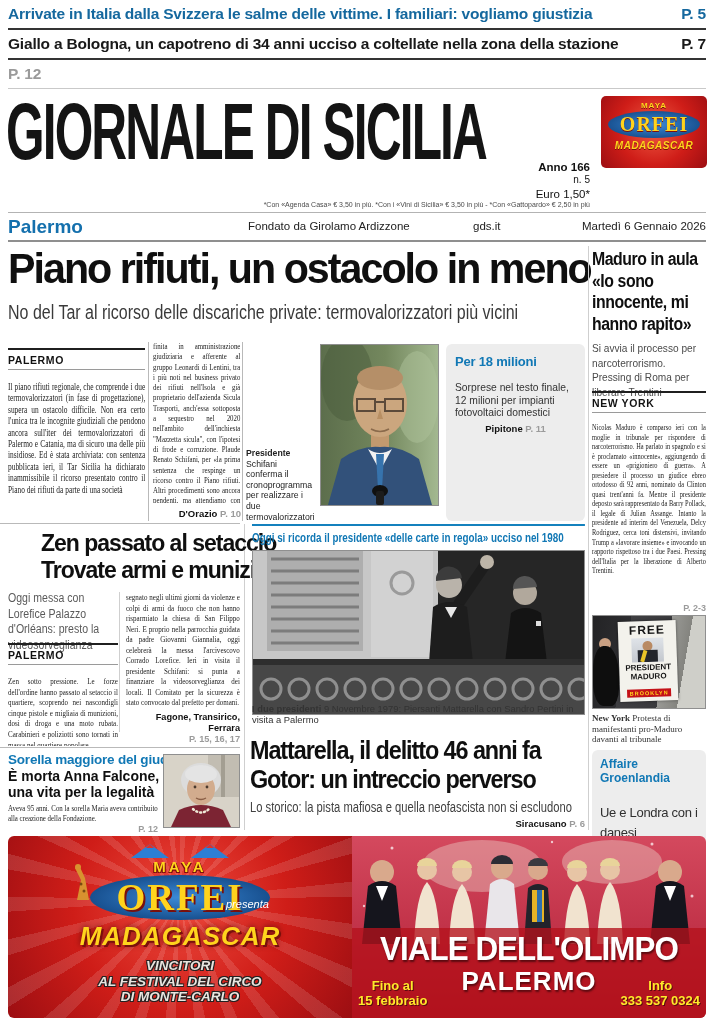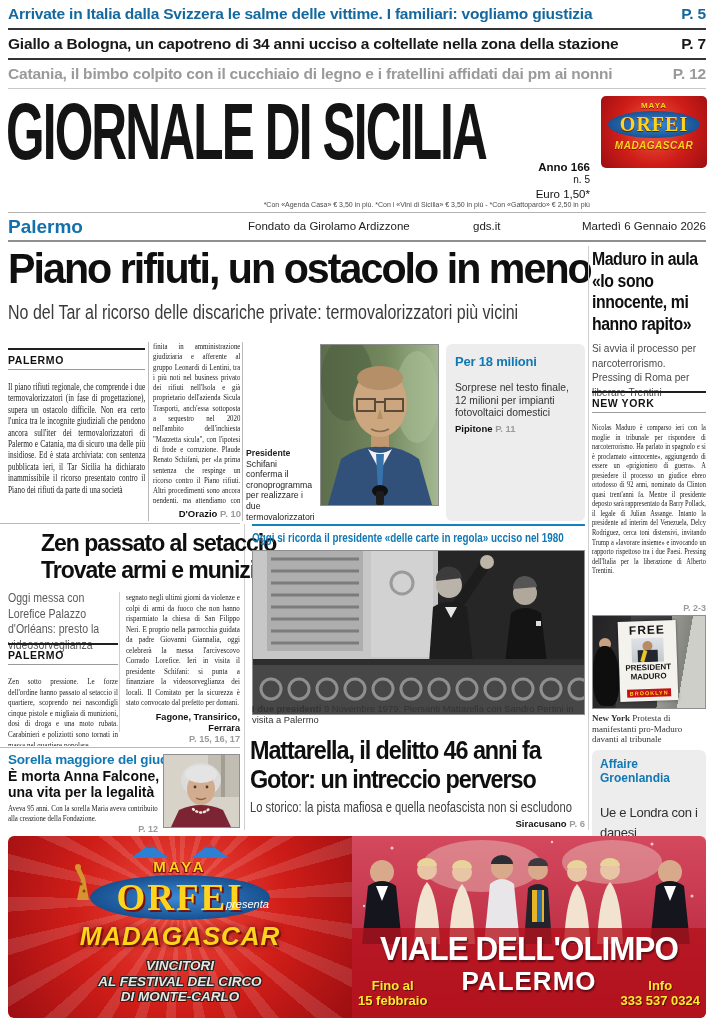--- a/index.html
+++ b/index.html
@@ -63,21 +63,21 @@
   .lead-byl{left:153px;top:506px;width:88px;text-align:right;font-size:9.5px;background:#fff;padding-top:2px;}
   .lead-cap{left:246px;top:448px;width:67px;font-size:8.7px;line-height:10.6px;color:#222;}
   .cap-b{font-weight:bold;}
   .photo-frame{border:1px solid #8f8f8f;box-sizing:border-box;overflow:hidden;background:#ddd;}
   .lead-photo{left:320px;top:344px;width:119px;height:162px;}
   .graybox{background:#ededed;border-radius:6px;box-sizing:border-box;}
   .fin-box{left:446px;top:344px;width:139px;height:177px;padding:10px 9px;}
   .fin-kick{font-size:13px;font-weight:bold;color:#1178b5;letter-spacing:-0.2px;}
   .fin-head{margin-top:3px;font-size:19.5px;line-height:22.5px;color:#2f2f2f;letter-spacing:-0.4px;}
   .fin-text{margin-top:13px;font-size:10.3px;line-height:12.5px;color:#333;}
-  .fin-byl{margin-top:3px;text-align:left;font-size:9.5px;}
+  .fin-byl{margin-top:3px;text-align:center;font-size:9.5px;}
 
   
   .zen-headline{left:0;top:530px;font-size:23px;font-weight:bold;line-height:27px;
                 letter-spacing:-1px;color:#0f0f0f;white-space:nowrap;margin-left:41px;}
   .zen-sub{left:8px;top:591px;width:125px;transform:scaleX(0.88);font-size:12px;
            line-height:15.5px;color:#5a5a5a;}
   .zen-kick{left:8px;top:643px;width:110px;}
   .zen-b1{left:8px;top:676px;width:141px;transform:scaleX(0.78);font-size:9px;
           line-height:10.6px;max-height:70px;overflow:hidden;}
   .zen-b2{left:126px;top:592px;width:146px;transform:scaleX(0.78);font-size:9px;
@@ -166,21 +166,20 @@
 
   <div class="strip-row r1">
     <span>Arrivate in Italia dalla Svizzera le salme delle vittime. I familiari: vogliamo giustizia</span>
     <span>P. 5</span>
   </div>
   <div class="strip-row r2">
     <span>Giallo a Bologna, un capotreno di 34 anni ucciso a coltellate nella zona della stazione</span>
     <span>P. 7</span>
   </div>
   <div class="strip-row r3">
-    <span>Catania, il bimbo colpito con il cucchiaio di legno e i fratellini affidati dai pm ai nonni</span>
     <span>P. 12</span>
   </div>
 
   <div class="abs mast-title">GIORNALE DI SICILIA</div>
   <div class="abs mast-logo">
     <div class="ml-top">MAYA</div>
     <div><span class="ml-main">ORFEI</span></div>
     <div class="ml-sub">MADAGASCAR</div>
   </div>
   <div class="abs mast-meta">

